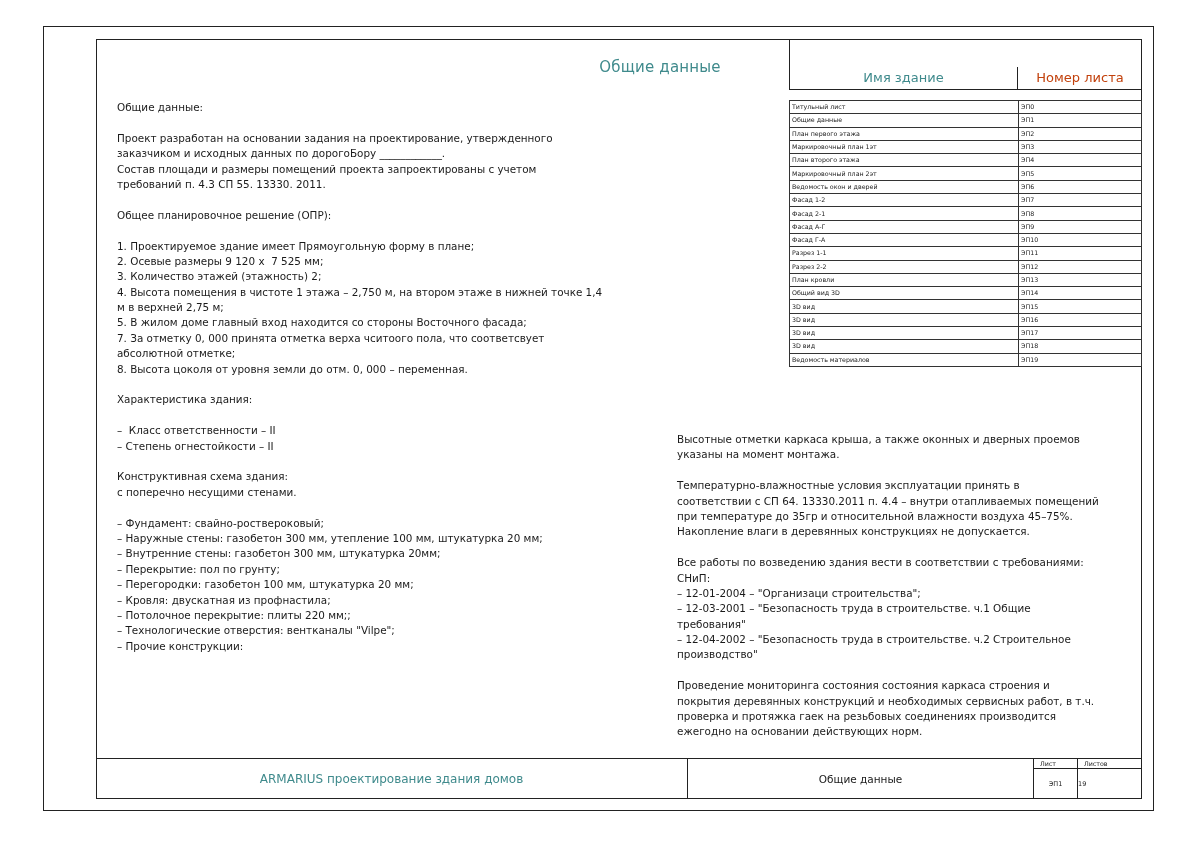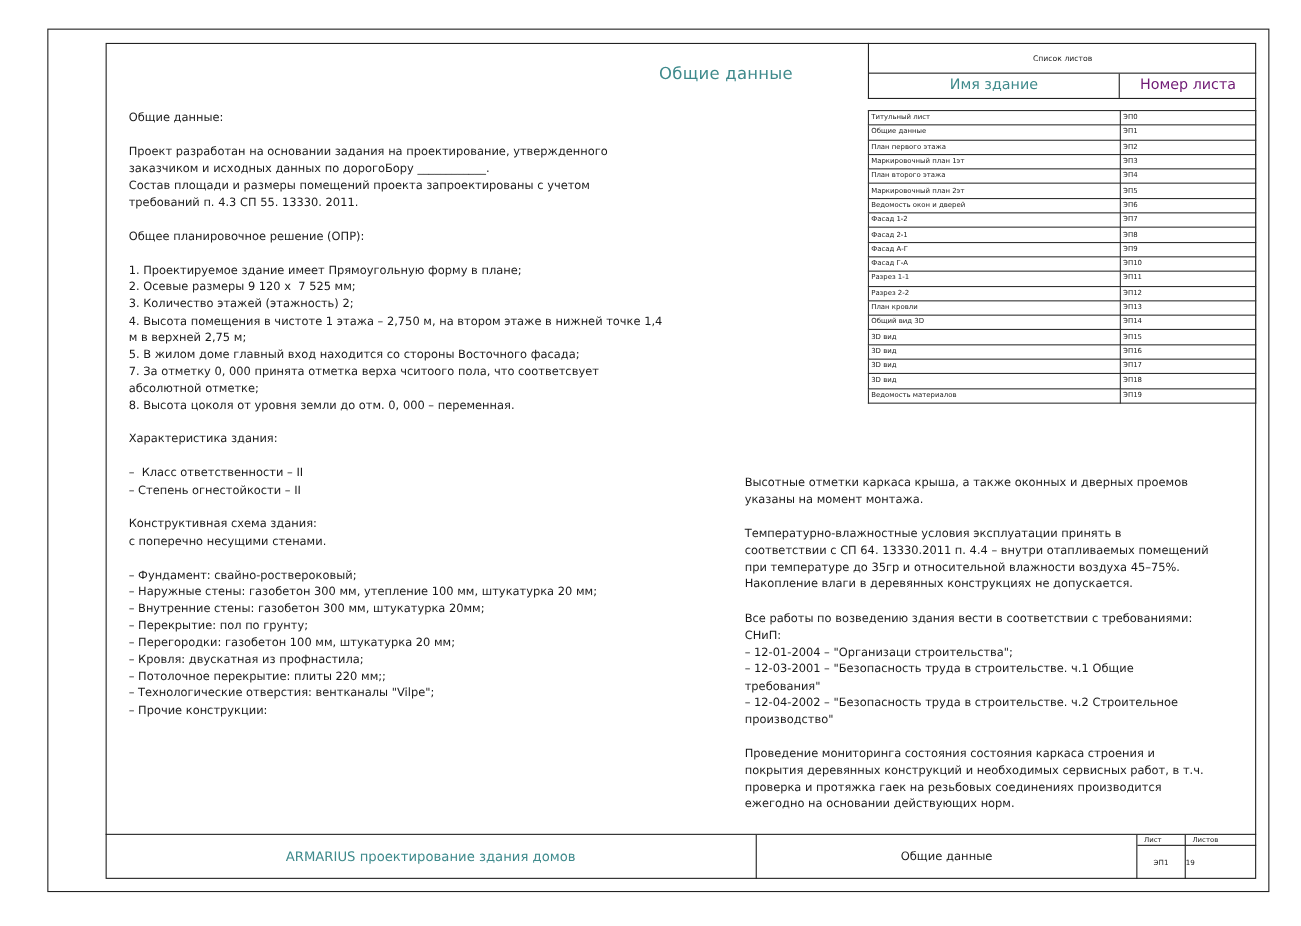--- a/index.html
+++ b/index.html
@@ -12,21 +12,21 @@
     .title { left: 560px; top: 58px; width: 200px; text-align: center; color: #3f8a8c; font-size: 15px; letter-spacing: 0.2px; }
 
     .txt { font-size: 10.4px; line-height: 15.4px; white-space: pre; }
     .left-col { left: 117px; top: 100px; }
     .right-col { left: 677px; top: 432px; }
 
     
     .sl-head { left: 789px; top: 39px; width: 353px; height: 51px; border-left: 1.5px solid #222; border-bottom: 1.5px solid #222; box-sizing: border-box; }
     .sl-caption { position: absolute; left: 0; top: 0; width: 100%; height: 28px; border-bottom: 1px solid #222; font-size: 7px; text-align: center; line-height: 28px; box-sizing: border-box; }
     .sl-col1 { position: absolute; left: 0; top: 28px; width: 228px; height: 22px; border-right: 1px solid #222; text-align: center; color: #3f8a8c; font-size: 13px; line-height: 22px; box-sizing: border-box; }
-    .sl-col2 { position: absolute; left: 228px; top: 28px; width: 124px; height: 22px; text-align: center; color: #701a75; font-size: 13px; line-height: 22px; }
+    .sl-col2 { position: absolute; left: 228px; top: 28px; width: 124px; height: 22px; text-align: center; color: #c2410c; font-size: 13px; line-height: 22px; }
 
     .sl-table { left: 789px; top: 100px; width: 353px; border-collapse: collapse; table-layout: fixed; }
     .sl-table td { border: 1px solid #333; height: 12.3px; padding: 0 2px; font-size: 6.3px; line-height: 12px; white-space: nowrap; overflow: hidden; }
     .sl-table td.c1 { width: 224px; }
 
     
     .footer { left: 96px; top: 758px; width: 1046px; height: 41px; border-top: 1.5px solid #222; box-sizing: border-box; }
     .f-left { position: absolute; left: 0; top: 0; width: 592px; height: 40px; border-right: 1.5px solid #222; box-sizing: border-box; text-align: center; line-height: 40px; color: #3f8a8c; font-size: 12px; }
     .f-mid { position: absolute; left: 592px; top: 0; width: 346px; height: 40px; border-right: 1px solid #222; box-sizing: border-box; text-align: center; line-height: 40px; font-size: 10.5px; }
     .f-sheet-lbl { position: absolute; left: 938px; top: 0; width: 44px; height: 10px; border-right: 1px solid #222; border-bottom: 1px solid #222; box-sizing: border-box; font-size: 6.3px; line-height: 10px; padding-left: 6px; }
@@ -39,21 +39,20 @@
 
 <div class="abs outer"></div>
 <div class="abs inner"></div>
 
 <div class="abs title">Общие данные</div>
 
 <div class="abs txt left-col" id="left-col"><div style="height: 15.4px;">Общие данные:</div><div style="height: 15.4px;"></div><div style="height: 15.4px;">Проект разработан на основании задания на проектирование, утвержденного</div><div style="height: 15.4px;">заказчиком и исходных данных по дорогоБору ____________.</div><div style="height: 15.4px;">Состав площади и размеры помещений проекта запроектированы с учетом</div><div style="height: 15.4px;">требований п. 4.3 СП 55. 13330. 2011.</div><div style="height: 15.4px;"></div><div style="height: 15.4px;">Общее планировочное решение (ОПР):</div><div style="height: 15.4px;"></div><div style="height: 15.4px;">1. Проектируемое здание имеет Прямоугольную форму в плане;</div><div style="height: 15.4px;">2. Осевые размеры 9 120 х  7 525 мм;</div><div style="height: 15.4px;">3. Количество этажей (этажность) 2;</div><div style="height: 15.4px;">4. Высота помещения в чистоте 1 этажа – 2,750 м, на втором этаже в нижней точке 1,4</div><div style="height: 15.4px;">м в верхней 2,75 м;</div><div style="height: 15.4px;">5. В жилом доме главный вход находится со стороны Восточного фасада;</div><div style="height: 15.4px;">7. За отметку 0, 000 принята отметка верха чситоого пола, что соответсвует</div><div style="height: 15.4px;">абсолютной отметке;</div><div style="height: 15.4px;">8. Высота цоколя от уровня земли до отм. 0, 000 – переменная.</div><div style="height: 15.4px;"></div><div style="height: 15.4px;">Характеристика здания:</div><div style="height: 15.4px;"></div><div style="height: 15.4px;">–  Класс ответственности – II</div><div style="height: 15.4px;">– Степень огнестойкости – II</div><div style="height: 15.4px;"></div><div style="height: 15.4px;">Конструктивная схема здания:</div><div style="height: 15.4px;">с поперечно несущими стенами.</div><div style="height: 15.4px;"></div><div style="height: 15.4px;">– Фундамент: свайно-роствероковый;</div><div style="height: 15.4px;">– Наружные стены: газобетон 300 мм, утепление 100 мм, штукатурка 20 мм;</div><div style="height: 15.4px;">– Внутренние стены: газобетон 300 мм, штукатурка 20мм;</div><div style="height: 15.4px;">– Перекрытие: пол по грунту;</div><div style="height: 15.4px;">– Перегородки: газобетон 100 мм, штукатурка 20 мм;</div><div style="height: 15.4px;">– Кровля: двускатная из профнастила;</div><div style="height: 15.4px;">– Потолочное перекрытие: плиты 220 мм;;</div><div style="height: 15.4px;">– Технологические отверстия: вентканалы "Vilpe";</div><div style="height: 15.4px;">– Прочие конструкции:</div></div>
 <div class="abs txt right-col" id="right-col"><div style="height: 15.4px;">Высотные отметки каркаса крыша, а также оконных и дверных проемов</div><div style="height: 15.4px;">указаны на момент монтажа.</div><div style="height: 15.4px;"></div><div style="height: 15.4px;">Температурно-влажностные условия эксплуатации принять в</div><div style="height: 15.4px;">соответствии с СП 64. 13330.2011 п. 4.4 – внутри отапливаемых помещений</div><div style="height: 15.4px;">при температуре до 35гр и относительной влажности воздуха 45–75%.</div><div style="height: 15.4px;">Накопление влаги в деревянных конструкциях не допускается.</div><div style="height: 15.4px;"></div><div style="height: 15.4px;">Все работы по возведению здания вести в соответствии с требованиями:</div><div style="height: 15.4px;">СНиП:</div><div style="height: 15.4px;">– 12-01-2004 – "Организаци строительства";</div><div style="height: 15.4px;">– 12-03-2001 – "Безопасность труда в строительстве. ч.1 Общие</div><div style="height: 15.4px;">требования"</div><div style="height: 15.4px;">– 12-04-2002 – "Безопасность труда в строительстве. ч.2 Строительное</div><div style="height: 15.4px;">производство"</div><div style="height: 15.4px;"></div><div style="height: 15.4px;">Проведение мониторинга состояния состояния каркаса строения и</div><div style="height: 15.4px;">покрытия деревянных конструкций и необходимых сервисных работ, в т.ч.</div><div style="height: 15.4px;">проверка и протяжка гаек на резьбовых соединениях производится</div><div style="height: 15.4px;">ежегодно на основании действующих норм.</div></div>
 
 <div class="abs sl-head">
-  <div class="sl-caption">Список листов</div>
   <div class="sl-col1">Имя здание</div>
   <div class="sl-col2">Номер листа</div>
 </div>
 
 <table class="abs sl-table">
   <tbody id="sl-body">
       <tr>
         <td class="c1">Титульный лист</td>
         <td>ЭП0</td>
       </tr>

